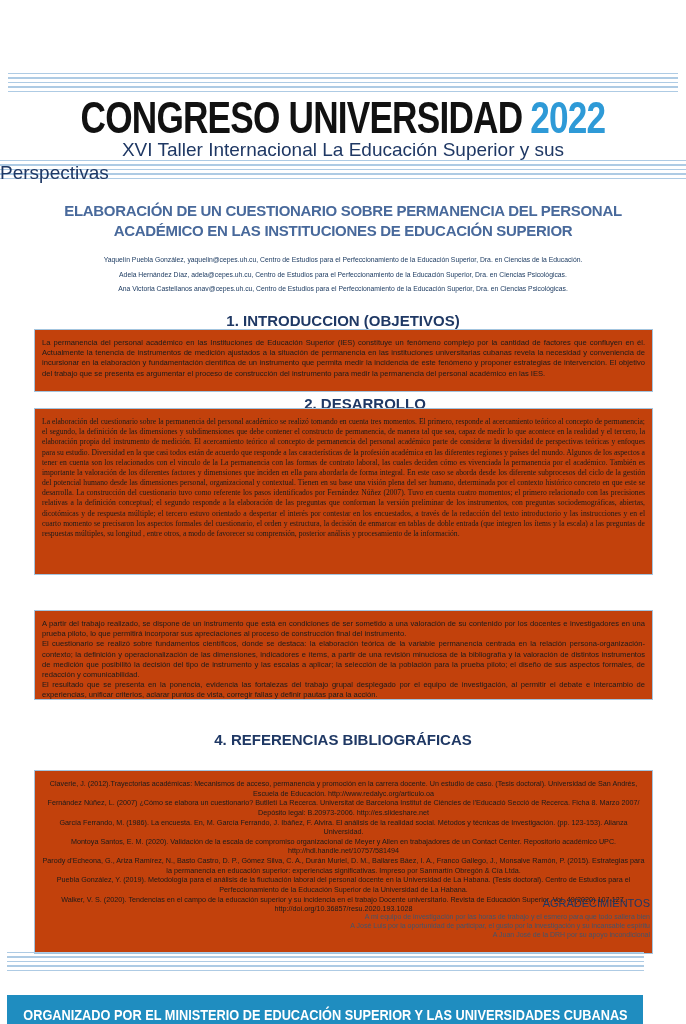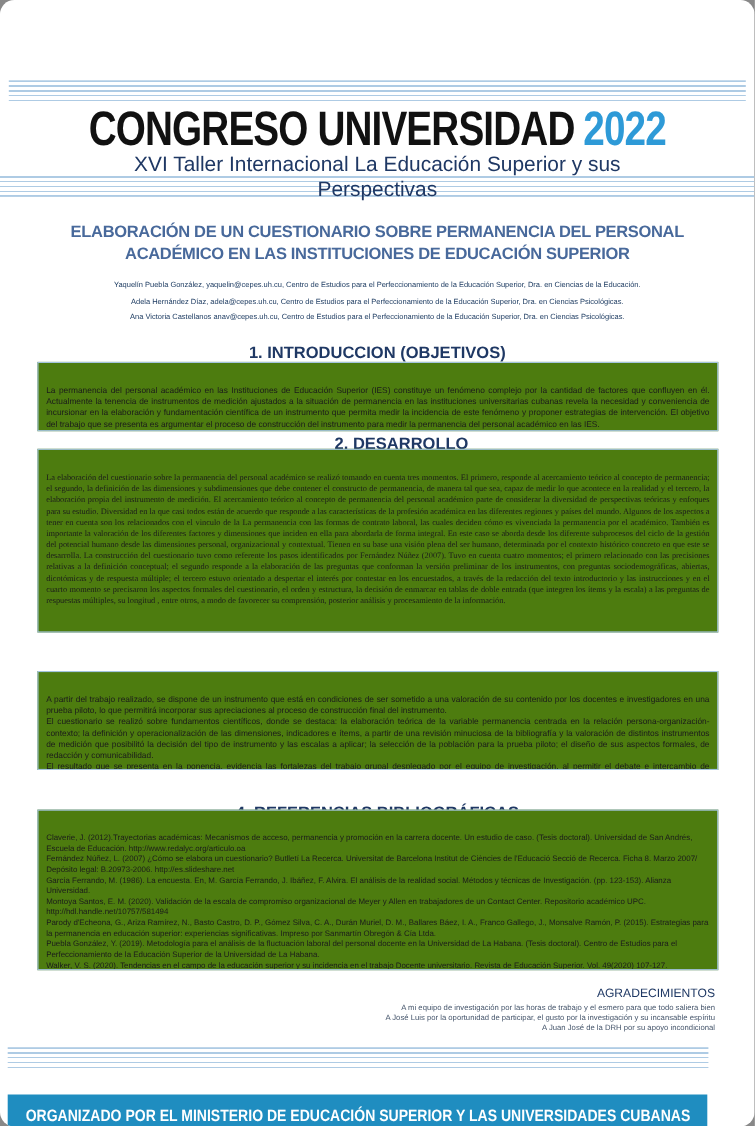--- a/index.html
+++ b/index.html
@@ -8,67 +8,67 @@
     --title-steel:#48699b;
     --banner-blue:#1f8dc0;
     --stripe-blue:#aecbe4;
     --box-border:#a3c4de;
   }
   *{margin:0;padding:0;box-sizing:border-box;}
   html,body{background:#888;}
   body{display:flex;justify-content:center;}
   .page{
     position:relative;width:686px;height:1024px;background:#ffffff;
-    overflow:hidden;font-family:"Liberation Sans","DejaVu Sans",sans-serif;border-radius:13px;
+    overflow:hidden;font-family:"Liberation Sans","DejaVu Sans",sans-serif;
   }
   .stripes{
     background-image:repeating-linear-gradient(to bottom,
       var(--stripe-blue) 0px, var(--stripe-blue) 1.4px,
       transparent 1.4px, transparent 4.4px);
   }
   .stripes-top{position:absolute;top:73px;left:8px;right:8px;height:19px;}
   .stripes-mid{position:absolute;top:160px;left:0;right:0;height:19px;}
   .stripes-bottom{position:absolute;top:952px;left:7px;right:42px;height:19px;}
   .congress-title{
     position:absolute;top:96px;left:0;right:0;text-align:center;
     font-size:44px;font-weight:800;line-height:1;color:#111;white-space:nowrap;
   }
   .condense{display:inline-block;transform:scaleX(0.8);transform-origin:center;letter-spacing:-1px;}
   .year{color:var(--accent-year);margin-left:10px;}
   .subtitle1{
     position:absolute;top:139px;left:0;right:0;text-align:center;
     font-size:19px;color:var(--heading-navy);white-space:nowrap;
   }
   .subtitle2{
-    position:absolute;top:162px;left:0;right:0;text-align:center;
+    position:absolute;top:162px;left:0;right:0;
     font-size:19px;color:var(--heading-navy);z-index:2;
   }
   .paper-title{
     position:absolute;top:201px;left:23px;right:23px;text-align:center;
     font-size:15px;line-height:1.35;font-weight:bold;letter-spacing:-0.3px;
     color:var(--title-steel);
   }
   .authors{position:absolute;top:253px;left:30px;right:30px;text-align:center;}
   .author-line{font-size:6.8px;line-height:14.5px;color:#17365d;}
   .sec-heading{
     position:absolute;left:0;right:0;text-align:center;
     font-size:15px;font-weight:bold;color:var(--heading-navy);
   }
   .sec1-h{top:312px;} .sec2-h{top:395px;margin-left:44px;} .sec3-h{top:596px;} .sec4-h{top:731px;}
   .box{
     position:absolute;left:34px;right:33px;
-    border:1px solid var(--box-border);background:#4d7c0f;
-    padding:20px 7px;overflow:hidden;
+    border:1px solid var(--box-border);background:#c2410c;
+    padding:8px 7px;overflow:hidden;
     font-size:7.6px;line-height:1.34;color:#1b1b1b;text-align:justify;
   }
   .box p{margin:0;}
   .box1{top:329px;height:63px;}
   .box2{top:408px;height:167px;font-family:Liberation Serif, serif;}
   .box3{top:610px;height:90px;}
-  .box4{top:736px;height:146px;font-size:7.2px;line-height:1.34;text-align:left;}
+  .box4{top:770px;height:184px;font-size:7.2px;line-height:1.34;text-align:center;}
   .ack-heading{
     position:absolute;top:897px;left:34px;right:36px;text-align:right;
     font-size:11px;font-weight:normal;color:var(--heading-navy);
   }
   .ack-lines{position:absolute;top:913px;left:34px;right:36px;text-align:right;}
   .ack-line{font-size:7px;line-height:1.25;color:#44546a;}
   .banner{
     position:absolute;top:995px;left:7px;right:43px;height:40px;
     background:var(--banner-blue);display:flex;align-items:flex-start;justify-content:center;
   }

